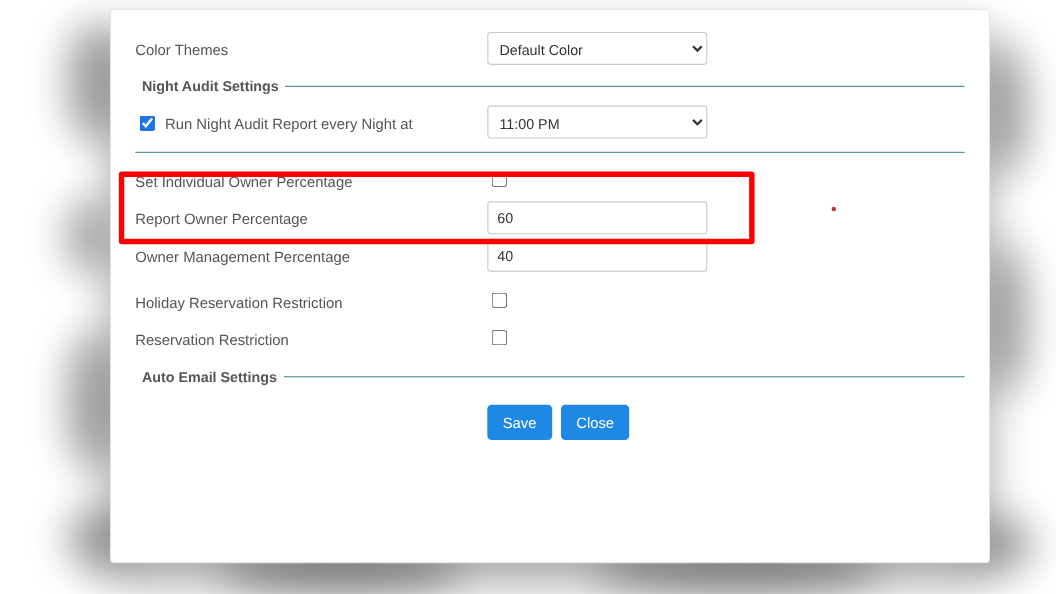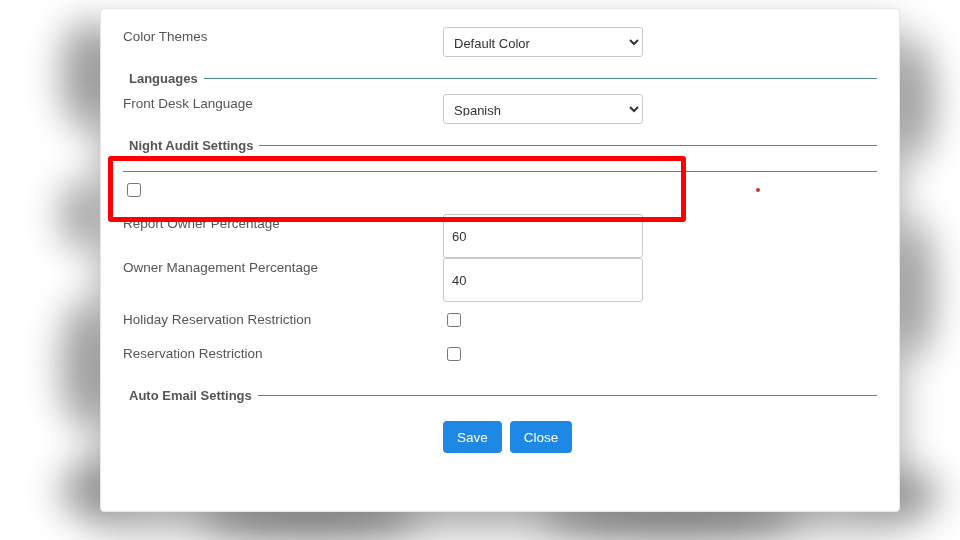--- a/index.html
+++ b/index.html
@@ -1,24 +1,24 @@
 <!DOCTYPE html>
 <html><head>
 <meta charset="utf-8">
 <style>
   html,body{margin:0;padding:0;width:960px;height:540px;background:#fff;font-family:Arial,Helvetica,sans-serif;}
   .stage{position:relative;width:960px;height:540px;}
   
   .blob{position:absolute;background:#000;border-radius:50%;filter:blur(18px);opacity:.35;}
   .panel{position:absolute;left:100px;top:8px;width:800px;height:504px;background:#fff;border:1px solid #e6e6e6;border-radius:4px;box-shadow:0 18px 40px rgba(0,0,0,.35);padding:18px 22px 10px 22px;box-sizing:border-box;color:#555;}
-  .row{display:flex;min-height:34px;}
+  .row{display:flex;align-items:center;min-height:34px;}
   .lbl{flex:0 0 320px;font-size:13.5px;color:#555;padding-top:2px;}
   .ctl{flex:0 0 200px;}
   .ctl select{width:200px;height:30px;border:1px solid #c9c9c9;border-radius:3px;background:#fff;font-size:13px;color:#333;padding:7px 6px;box-sizing:border-box;}
-  .ctl input[type=text]{width:200px;height:44px;border:1px solid #c9c9c9;border-radius:3px;background:#fff;font-size:13px;color:#333;padding:3px 8px;box-sizing:border-box;}
+  .ctl input[type=text]{width:200px;height:30px;border:1px solid #c9c9c9;border-radius:3px;background:#fff;font-size:13px;color:#333;padding:3px 8px;box-sizing:border-box;}
   input[type=checkbox]{width:14px;height:14px;accent-color:#1e73e6;}
   fieldset{border:none;border-top:1px solid #4a8a8f;margin:10px 0 6px 0;padding:8px 0 0 0;}
   legend{font-size:13px;font-weight:bold;color:#555;padding:0 6px;}
   .highlight{position:absolute;border:5px solid #ff0000;border-radius:3px;pointer-events:none;}
   .btnbar{display:flex;gap:8px;margin-left:320px;margin-top:10px;}
   .btn{background:#1e88e5;color:#fff;border:none;border-radius:4px;height:32px;padding:0 14px;font-size:13.5px;cursor:pointer;}
   .dot{position:absolute;width:4px;height:4px;background:#c0392b;border-radius:50%;}
   .cklbl{display:flex;align-items:center;gap:6px;}
   .gap{height:8px;}
 </style>
@@ -41,39 +41,40 @@
 
     <div class="row">
       <div class="lbl">Color Themes</div>
       <div class="ctl">
         <select>
           <option>Default Color</option>
         </select>
       </div>
     </div>
 
+
     <fieldset>
-      <legend>Languages</legend>
+      <legend>Night Audit Settings</legend>
       <div class="row">
-        <div class="lbl">Front Desk Language</div>
+        <div class="lbl cklbl">
+          <input type="checkbox" id="na" checked="" style="">
+          <span>Run Night Audit Report every Night at</span>
+        </div>
         <div class="ctl">
           <select>
-            <option>Spanish</option>
+            <option>11:00 PM</option>
           </select>
         </div>
       </div>
     </fieldset>
 
     <fieldset>
-      <legend>Night Audit Settings</legend>
-    </fieldset>
-
-    <fieldset>
 
       <div class="row">
+        <div class="lbl">Set Individual Owner Percentage</div>
         <div class="ctl"><input type="checkbox" id="ci" style=""></div>
       </div>
 
       <div class="row">
         <div class="lbl">Report Owner Percentage</div>
         <div class="ctl"><input type="text" value="60" style=""></div>
       </div>
 
       <div class="row">
         <div class="lbl">Owner Management Percentage</div>

